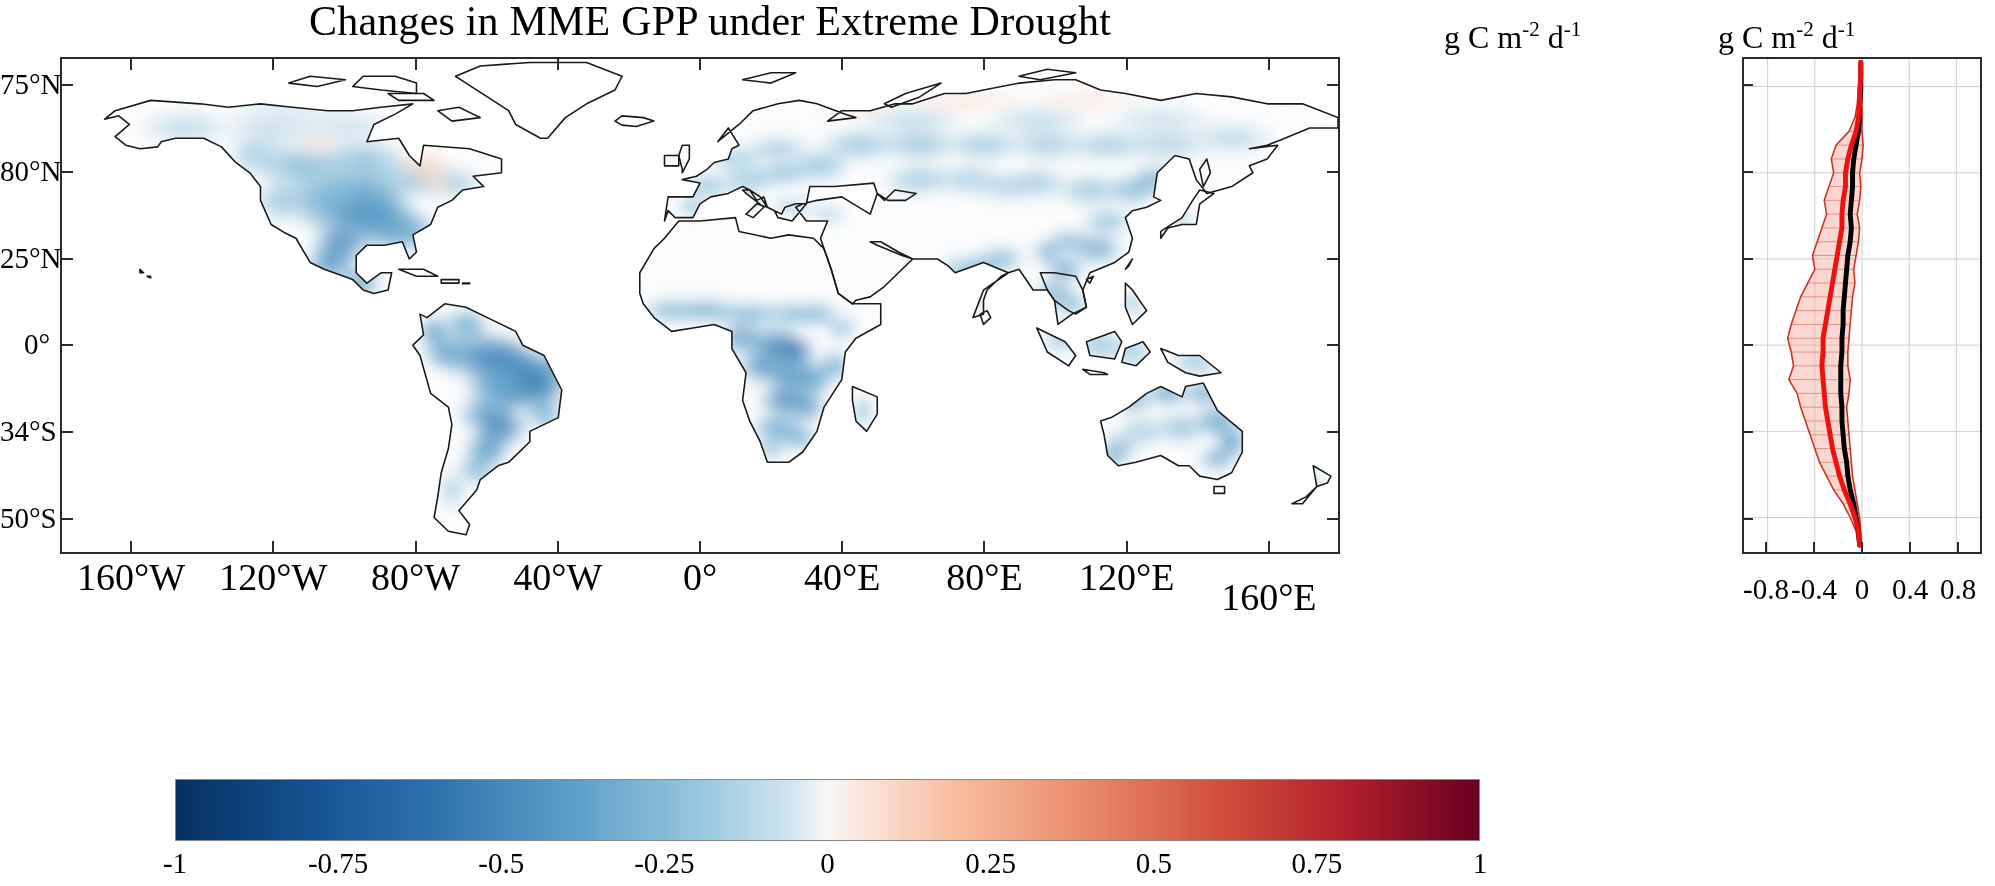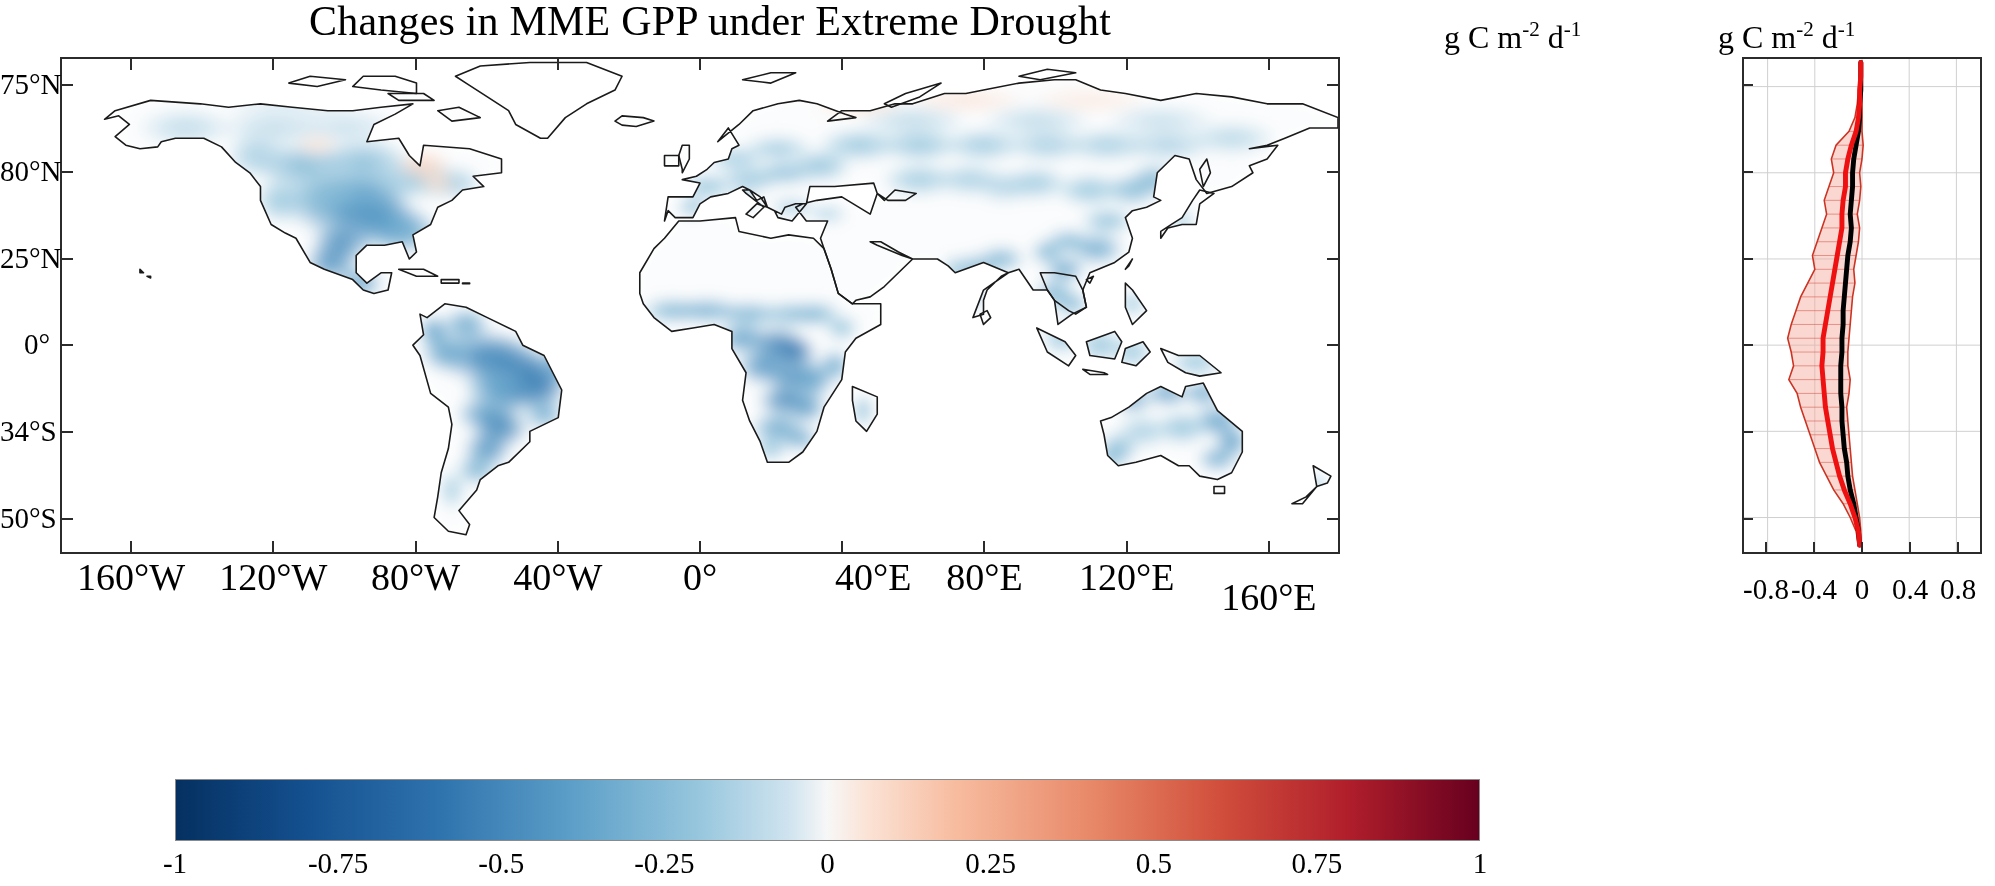--- a/index.html
+++ b/index.html
@@ -916,21 +916,21 @@
       <div class="lat-lab" style="position: absolute; left: 0px; width: 50px; text-align: right; top: 330.469px;">0°</div>
       <div class="lat-lab" style="position: absolute; left: 0px; width: 50px; text-align: right; top: 417.357px;">34°S</div>
       <div class="lat-lab" style="position: absolute; left: 0px; width: 50px; text-align: right; top: 504.245px;">50°S</div>
     </div>
   <div id="lon-labels">
       <div class="lon-lab" style="left: 131.111px;">160°W</div>
       <div class="lon-lab" style="left: 273.333px;">120°W</div>
       <div class="lon-lab" style="left: 415.556px;">80°W</div>
       <div class="lon-lab" style="left: 557.778px;">40°W</div>
       <div class="lon-lab" style="left: 700px;">0°</div>
-      <div class="lon-lab" style="left: 842.222px; margin-left: 31px;">40°E</div>
+      <div class="lon-lab" style="left: 842.222px;">40°E</div>
       <div class="lon-lab" style="left: 984.444px;">80°E</div>
       <div class="lon-lab" style="left: 1126.67px;">120°E</div>
       <div class="lon-lab" style="left: 1268.89px; margin-top: 20px;">160°E</div>
     </div>
 
   <div id="prof-axes">
     <svg id="prof-svg" viewBox="0 0 240 497" preserveAspectRatio="none">
         <g stroke="#cfcfcf" stroke-width="1">
           <line x1="23.999999999999993" x2="23.999999999999993" y1="0" y2="497"></line>
           <line x1="72" x2="72" y1="0" y2="497"></line>

